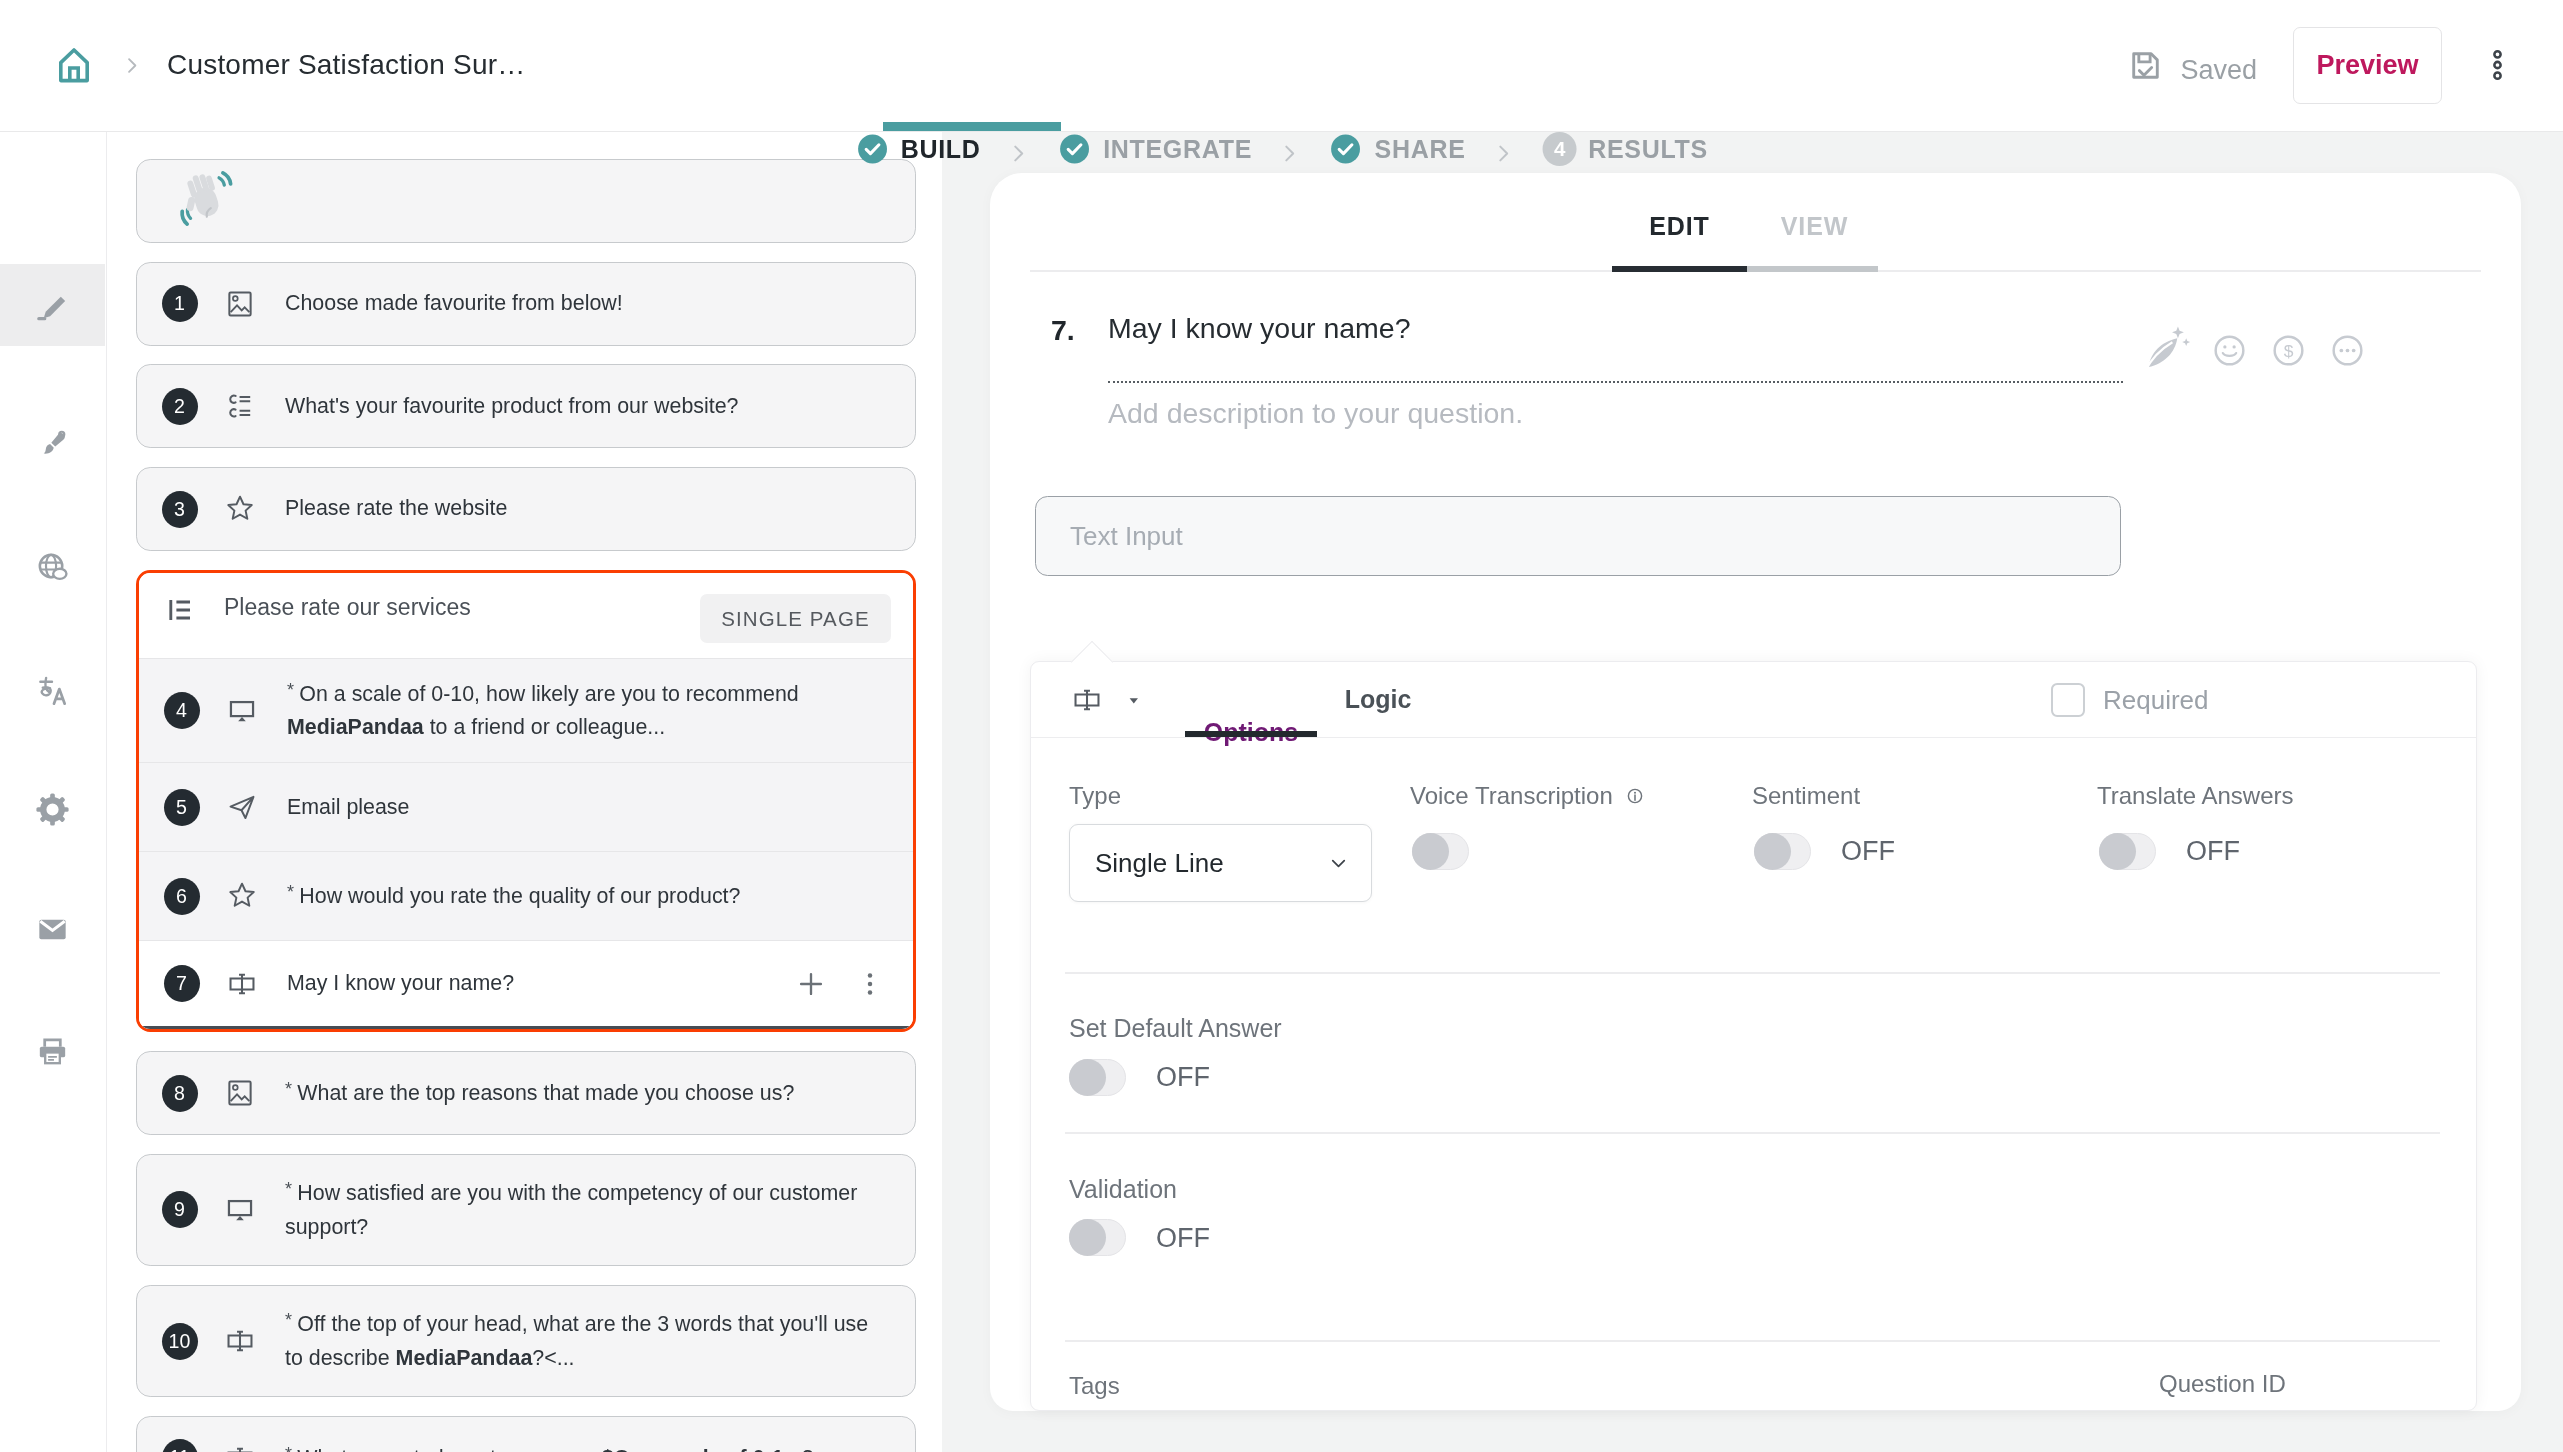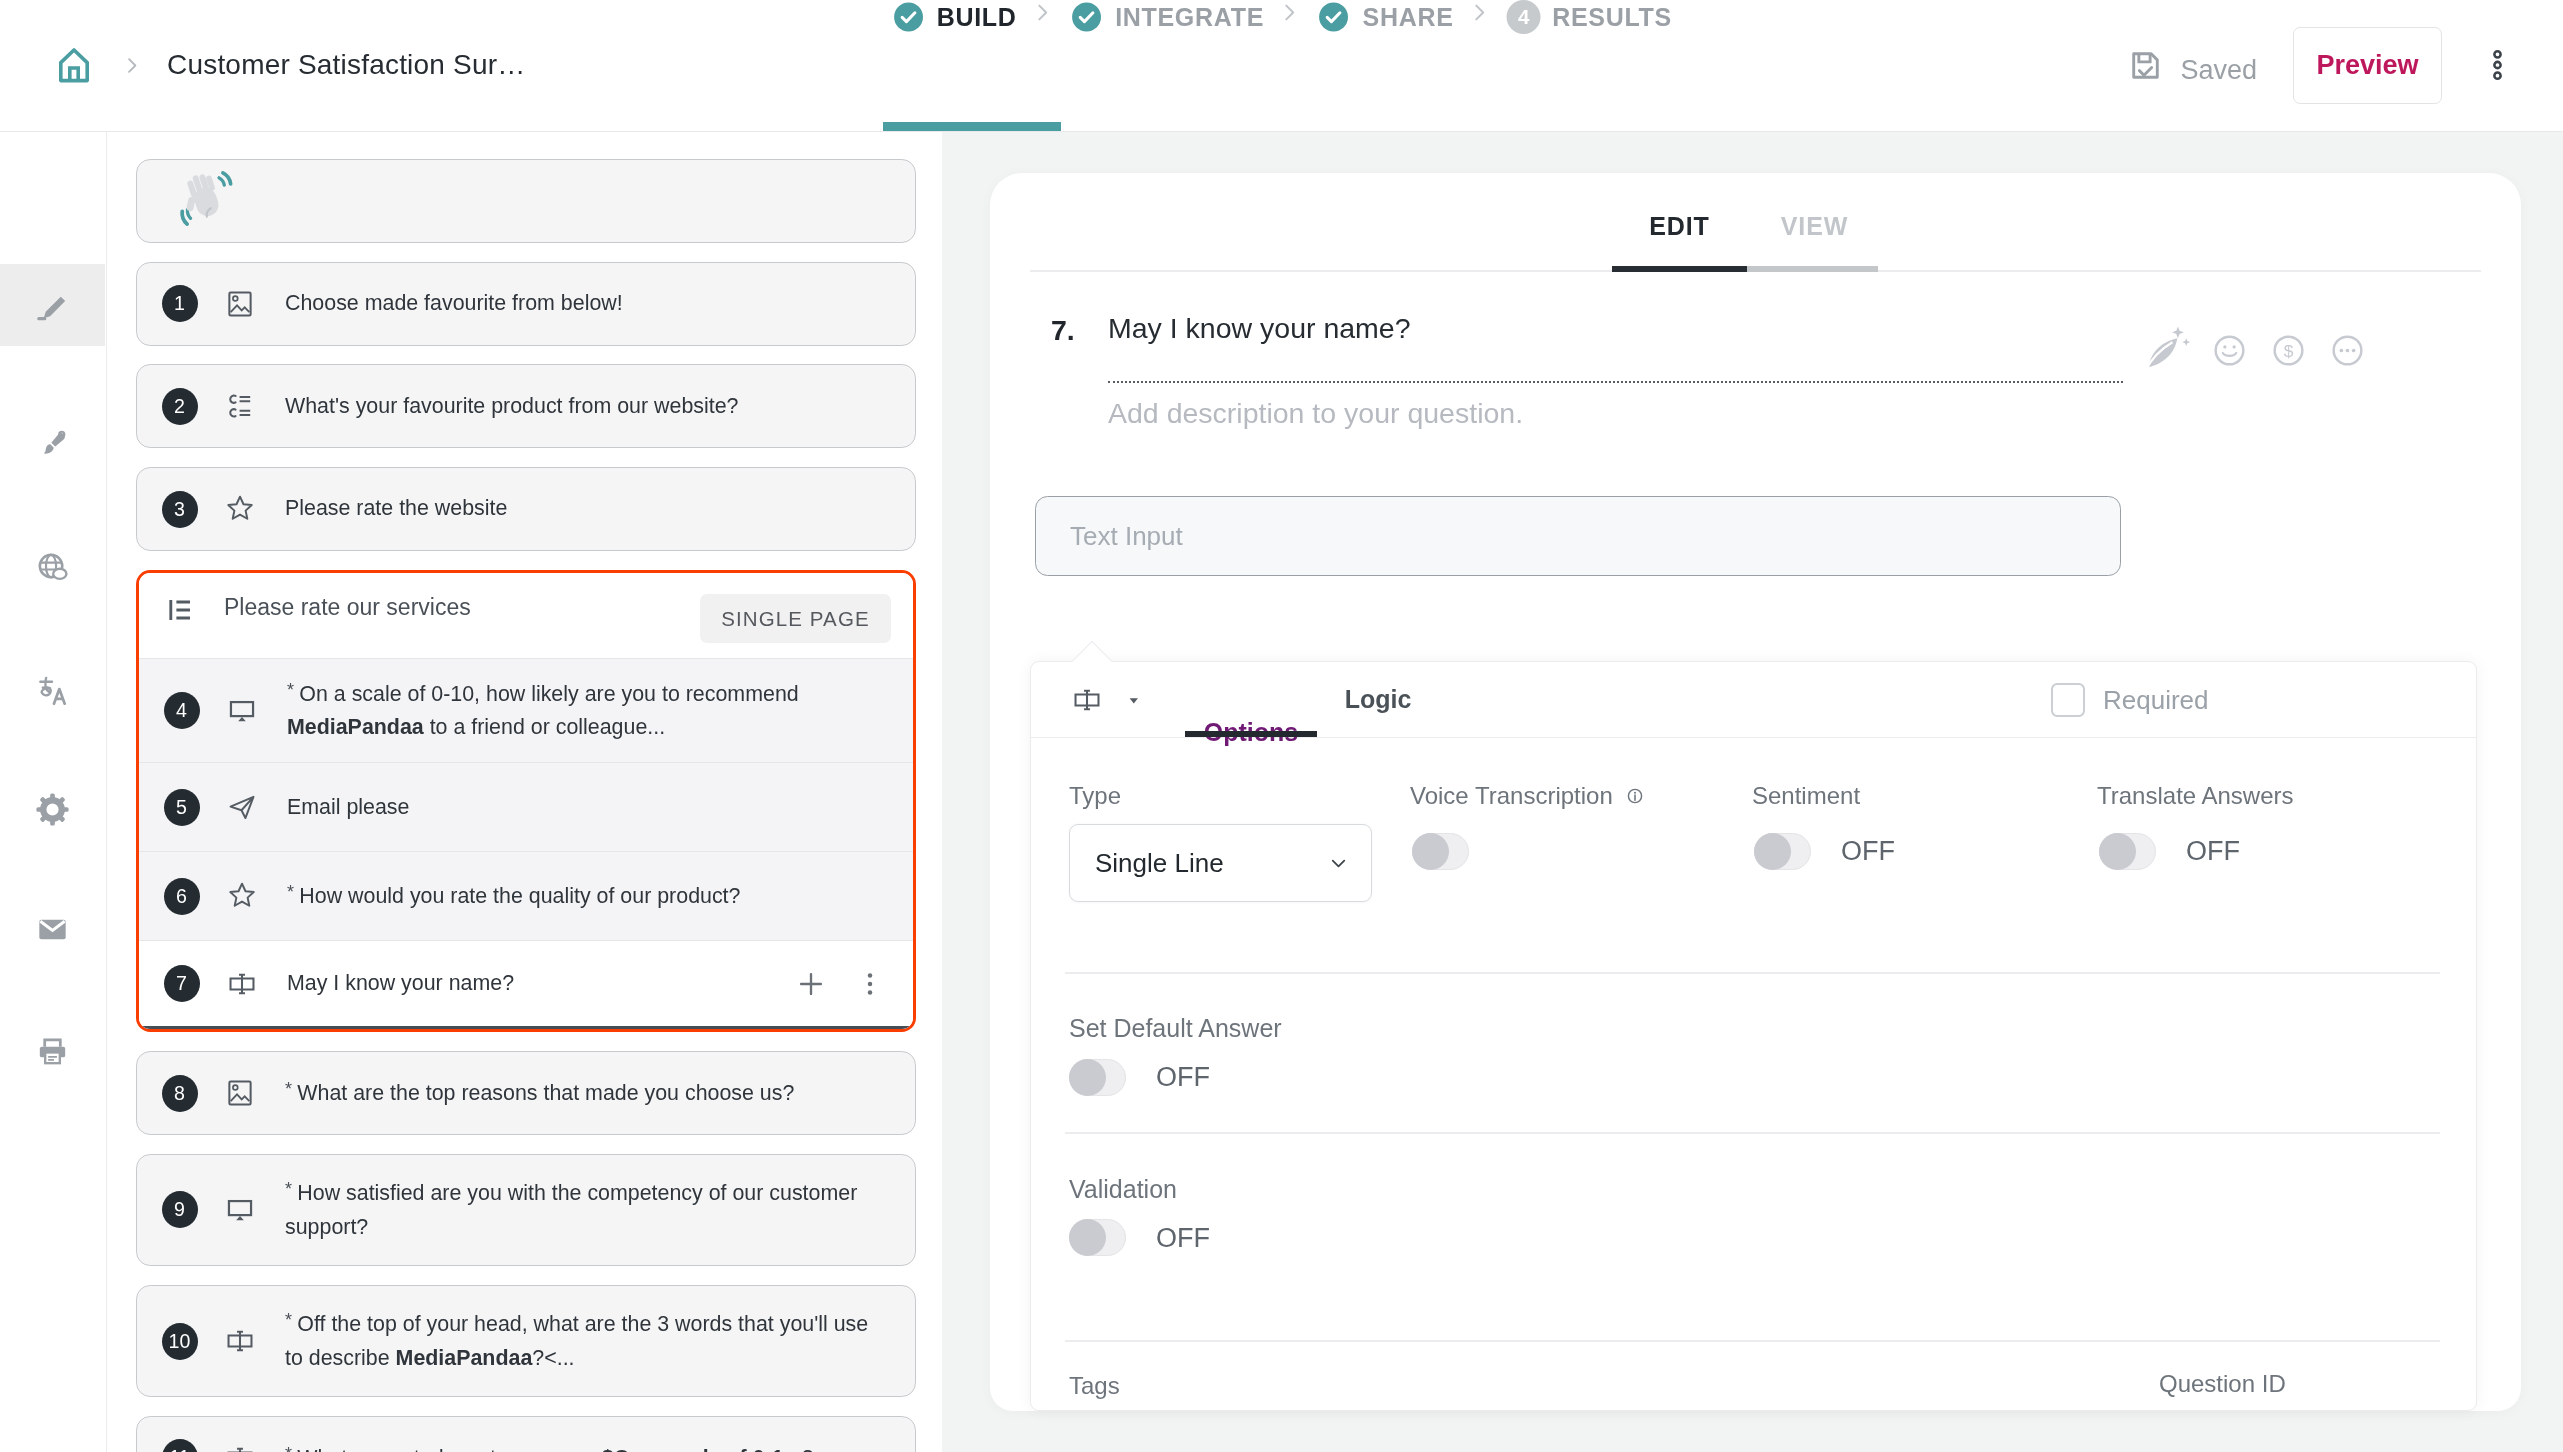--- a/index.html
+++ b/index.html
@@ -8,21 +8,21 @@
   .app { position:relative; width:2563px; height:1452px; overflow:hidden; background:#f2f3f3; }
 
   
   .topbar { position:absolute; left:0; top:0; width:2563px; height:132px; background:#fff;
             border-bottom:1.8px solid #e9e9ea; z-index:30; }
   .tb-left { position:absolute; left:50px; top:0; height:130px; display:flex; align-items:center; gap:23px; }
   .home-ic { width:48px; height:48px; color:#4a9da0; }
   .bc-chev { width:23px; height:23px; color:#b6babe; }
   .breadcrumb { font-size:28px; color:#262c31; font-weight:400; letter-spacing:0.2px; }
   .steps { position:absolute; left:50%; top:0; transform:translateX(-50%); height:166px;
-           display:flex; align-items:flex-start; gap:14px; }
+           display:flex; align-items:flex-end; gap:26px; }
   .step { display:flex; align-items:center; gap:11.6px; }
   .step-check { width:34px; height:34px; color:#4a9da0; }
   .step-num { width:34px; height:34px; border-radius:50%; background:#c6cacd; color:#fff;
               font-size:20.5px; font-weight:700; display:flex; align-items:center; justify-content:center; }
   .step-label { font-size:25px; font-weight:700; letter-spacing:0.7px; color:#9aa0a5; }
   .step.active .step-label { color:#20262b; }
   .step-sep { width:25px; height:25px; color:#c0c4c8; }
   .build-underline { position:absolute; left:883px; bottom:0; width:178px; height:9px; background:#4a9da0; }
   .tb-right { position:absolute; right:46px; top:0; height:130px; display:flex; align-items:center; gap:36px; }
   .saved { display:flex; align-items:flex-end; gap:14.2px; color:#9aa0a5; }

